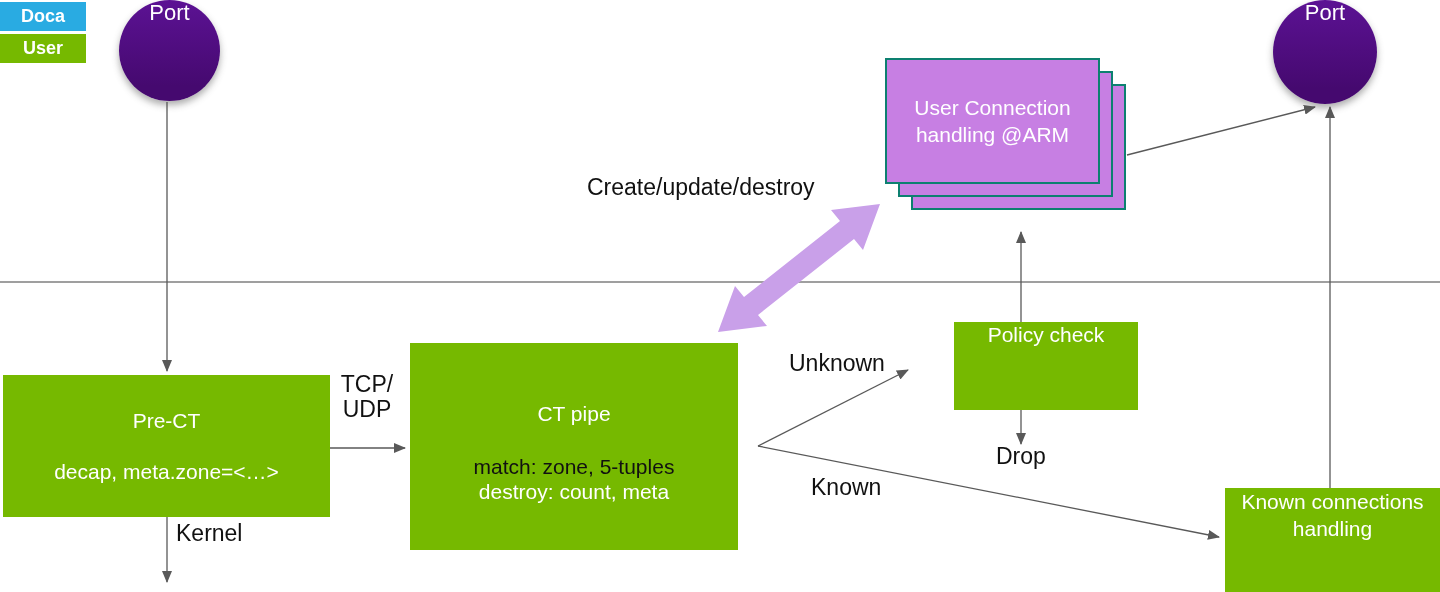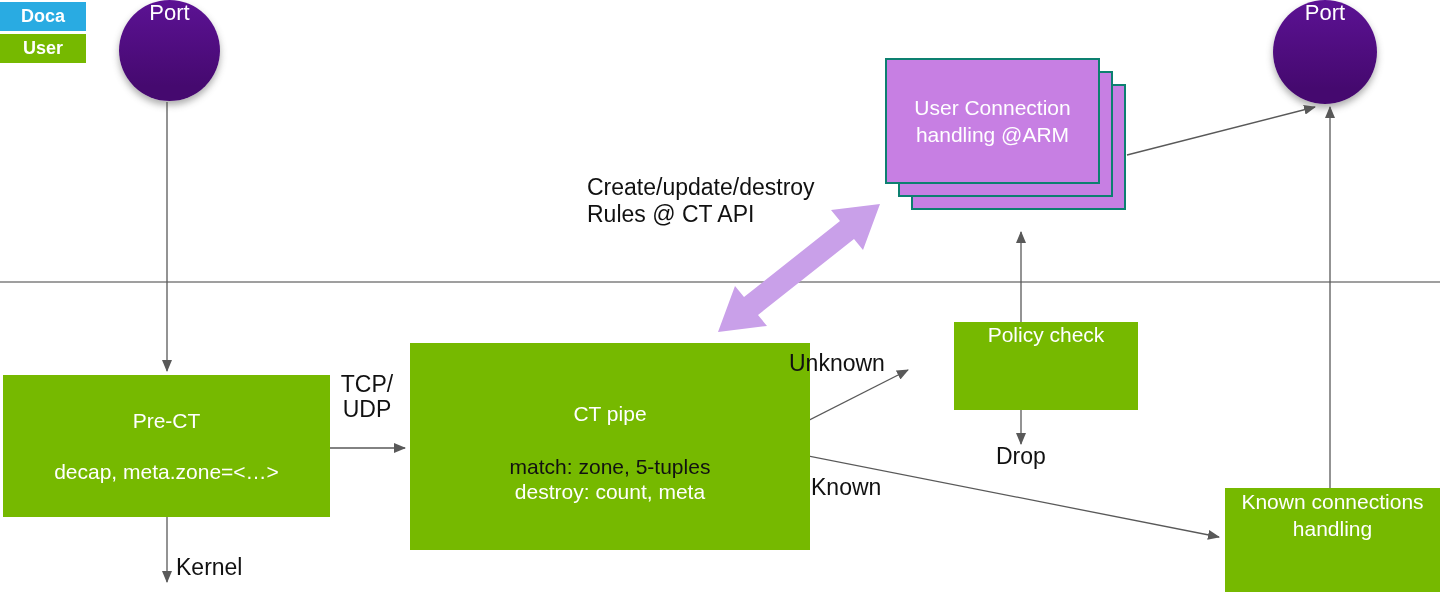--- a/index.html
+++ b/index.html
@@ -32,31 +32,31 @@
   .card { position:absolute; width:215px; height:126px;
           background:var(--stack-fill); border:2px solid var(--stack-border); }
   .stack-back  { left:911px; top:84px; }
   .stack-mid   { left:898px; top:71px; }
   .stack-front { left:885px; top:58px; display:flex; align-items:center; justify-content:center;
                  text-align:center; color:#fff; font-size:21px; line-height:27px; padding:0 18px; }
 
   .greenbox { background:var(--nvidia-green); font-size:21px; line-height:25px; }
   .pre-ct  { left:3px;   top:375px; width:327px; height:142px;
              flex-direction:column; gap:26px; }
-  .ct-pipe { left:410px; top:343px; width:400px; height:207px;
+  .ct-pipe { left:410px; top:343px; width:328px; height:207px;
              flex-direction:column; gap:28px; padding-top:12px; }
   .ct-pipe .match { color:#111111; }
   .policy  { left:914px; top:322px; width:184px; height:88px;margin-left:40px; }
   .known   { left:1225px; top:488px; width:215px; height:116px;
              line-height:27px; padding:0 8px; }
 
   .lbl { position:absolute; color:#111111; font-size:23px; line-height:27px; white-space:nowrap; }
   .lbl-create  { left:587px; top:174px; }
   .lbl-tcp     { left:336px; top:372px; width:62px; text-align:center; line-height:25px; }
-  .lbl-kernel  { left:176px; top:554px; }
+  .lbl-kernel  { left:176px; top:520px; }
   .lbl-unknown { left:789px; top:350px; }
   .lbl-known   { left:811px; top:474px; }
   .lbl-drop    { left:996px; top:443px; }
 </style>
 </head>
 <body>
 
 <div class="canvas">
 
   <svg class="wires" viewBox="0 0 1440 592" xmlns="http://www.w3.org/2000/svg">
@@ -117,21 +117,20 @@
   <div class="node greenbox policy">
     <span>Policy check</span>
   </div>
 
   <div class="node greenbox known">
     <span>Known connections handling</span>
   </div>
 
   <div class="lbl lbl-create">
     <div>Create/update/destroy</div>
-    <div>Rules @ CT API</div>
   </div>
   <div class="lbl lbl-tcp">
     <div>TCP/</div>
     <div>UDP</div>
   </div>
   <div class="lbl lbl-kernel">Kernel</div>
   <div class="lbl lbl-unknown">Unknown</div>
   <div class="lbl lbl-known">Known</div>
   <div class="lbl lbl-drop">Drop</div>
 

